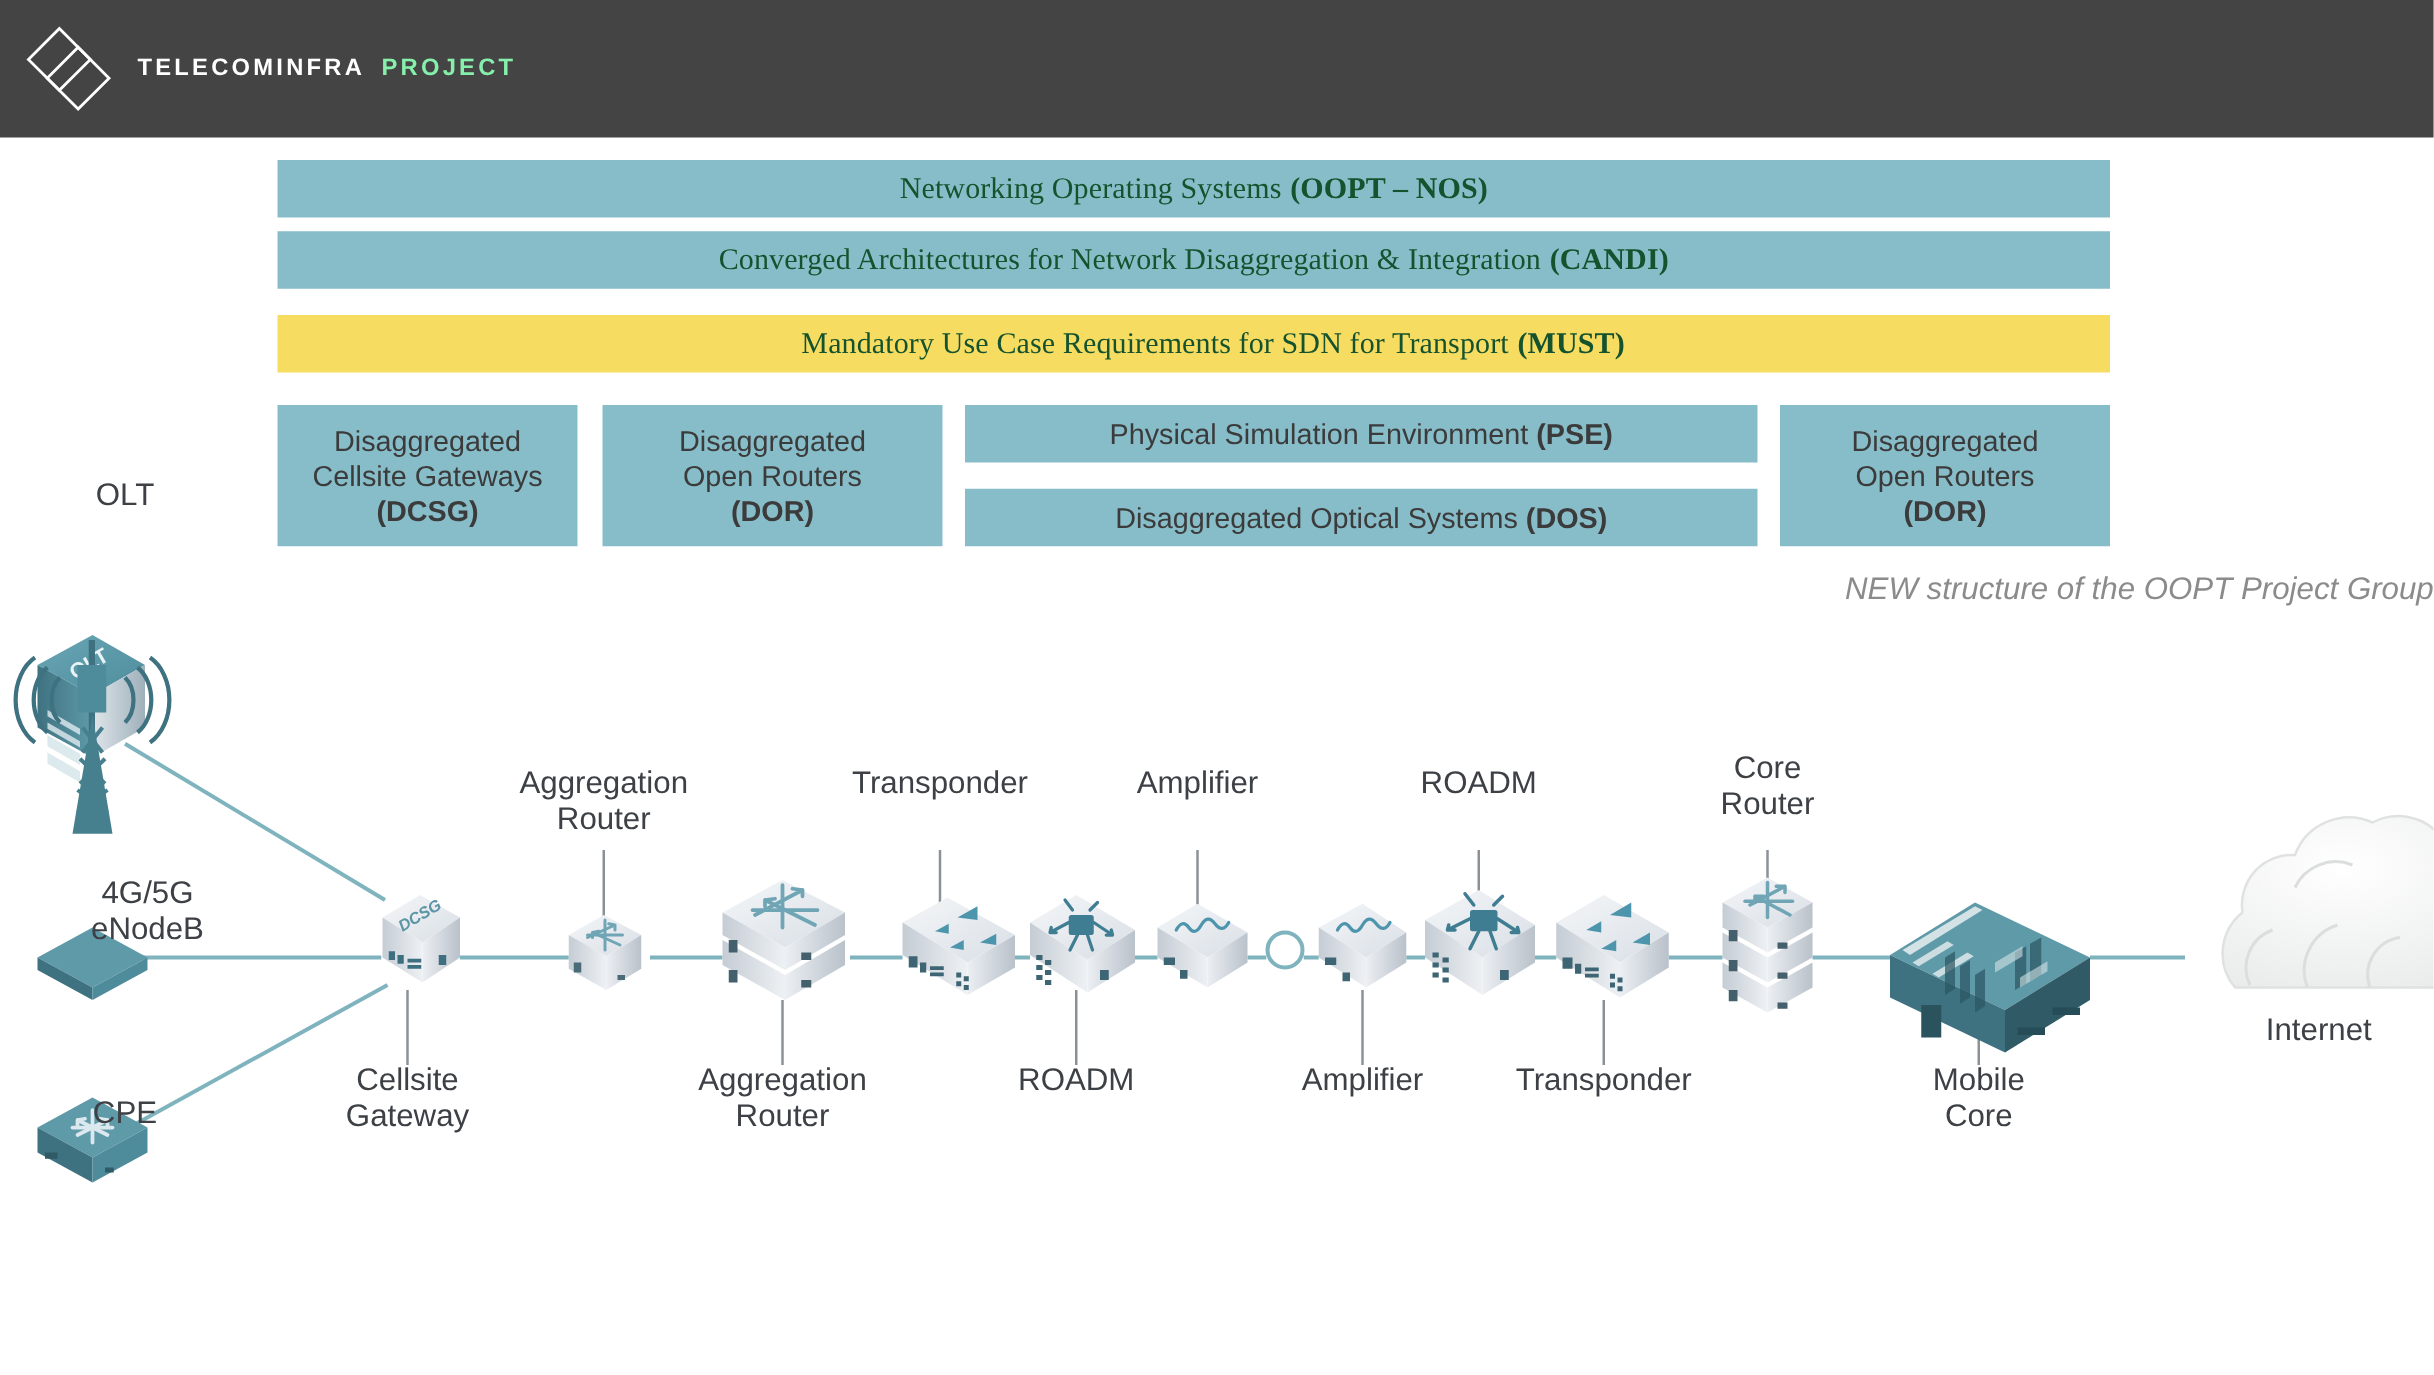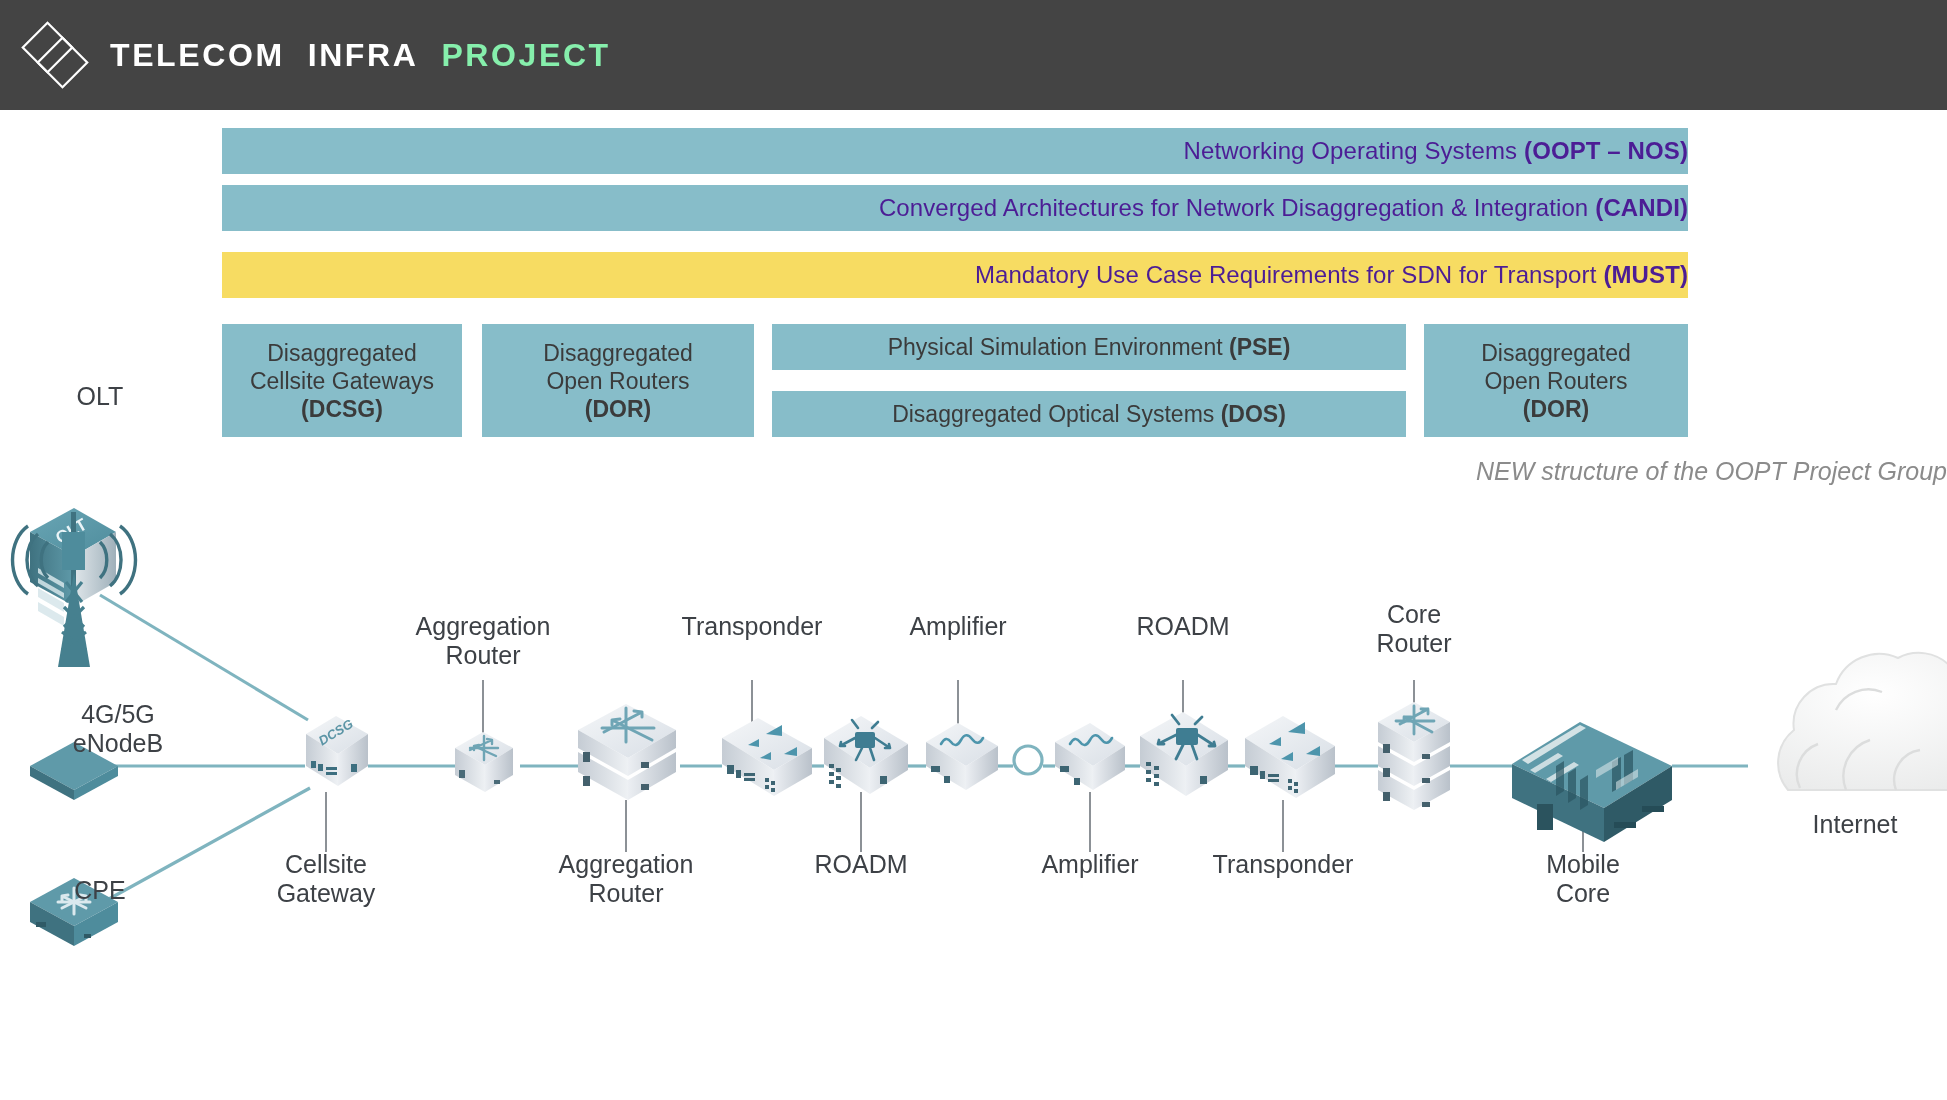--- a/index.html
+++ b/index.html
@@ -11,33 +11,34 @@
   }
   .page { position: relative; width: 1947px; height: 1100px; background:#fff; }
 
   
   .header {
     position:absolute; left:0; top:0; width:1947px; height:110px;
     background:#444444; display:flex; align-items:center;
   }
   .logo-mark { margin-left:16px; width:78px; height:78px; flex:none; }
   .brand {
-    margin-left:16px; color:#ffffff; font-size:32px; letter-spacing:2.6px;
-    white-space:nowrap; display:flex; gap:10px; align-items:baseline;
+    margin-left:16px; color:#ffffff; font-size:19px; letter-spacing:2.6px;
+    white-space:nowrap; display:flex; gap:0; align-items:baseline;
   }
   .brand .b1 { font-weight:bold; }
-  .brand .b2 { font-weight:bold; margin-left:13px; }
+  .brand .b2 { font-weight:bold; }
   .brand .b3 { font-weight:700; color:#86efac; margin-left:13px; }
 
   
   .bars { position:absolute; left:222px; top:128px; width:1466px; }
   .bar {
-    width:100%; color:#4c1d95; font-size:24px; text-align:center;
-    display:flex; align-items:center; justify-content:flex-end;
+    width:100%; color:#14532d; font-size:24px; text-align:center;
+    display:flex; align-items:center; justify-content:center;
     letter-spacing:.1px;
+    font-family:Liberation Serif, serif;
   }
   .bar.teal { background:#87bdc9; }
   .bar.yellow { background:#f7dc62; }
   .bar-nos   { height:46px; }
   .bar-candi { height:46px; margin-top:11px; }
   .bar-must  { height:46px; margin-top:21px;padding-left:31px; }
   .bar b { font-weight:bold; margin-left:7px; }
 
   
   .boxrow { position:absolute; left:222px; top:324px; width:1466px; height:113px; }

